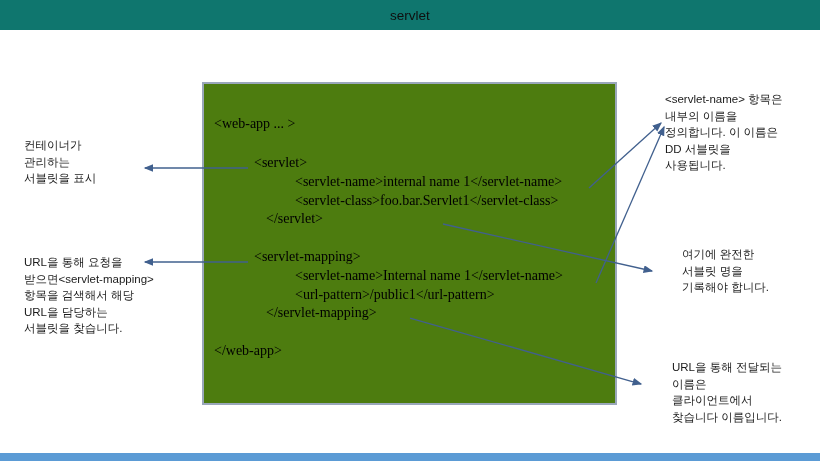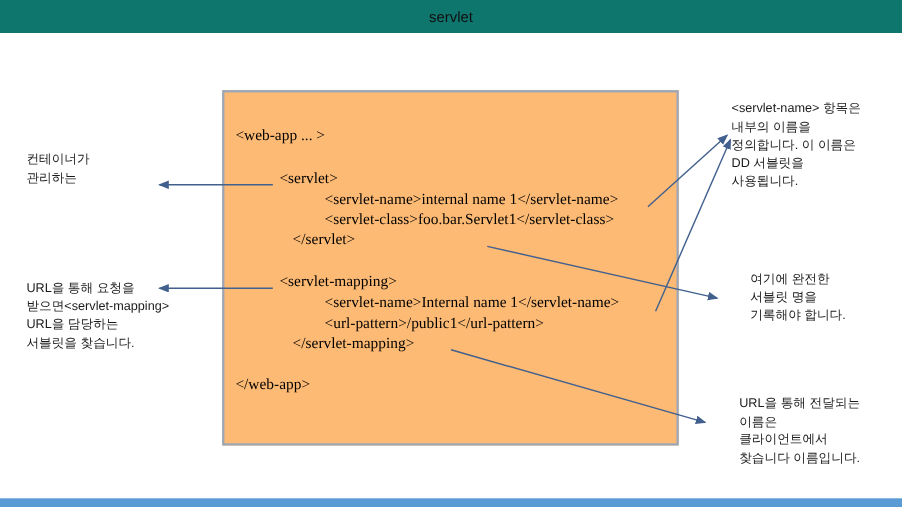--- a/index.html
+++ b/index.html
@@ -13,21 +13,21 @@
     background:#0f766e;
     display:flex; align-items:center; justify-content:center;
   }
   .titlebar .title { font-size:13.5px; color:#0f0f0f; }
   .bottombar {
     position:absolute; left:0; bottom:0; width:820px; height:8px;
     background:#5b9bd5;
   }
   .codebox {
     position:absolute; left:202px; top:82px; width:415px; height:323px;
-    background:#fdba74; border:2px solid #9aa7ba; box-sizing:border-box;
+    background:#4d7c0f; border:2px solid #9aa7ba; box-sizing:border-box;
   }
   .code-line {
     position:absolute; white-space:pre; color:#000;
     font-family:"Liberation Serif", serif; font-size:14px; line-height:19px;
   }
   .l0 { left:10px;  top:30px;  }
   .l1 { left:50px;  top:69px;  }
   .l2 { left:91px;  top:88px;  }
   .l3 { left:91px;  top:107px; }
   .l4 { left:62px;  top:125px;text-align:right; }
@@ -66,24 +66,26 @@
   <div class="code-line l5">&lt;servlet-mapping&gt;</div>
   <div class="code-line l6">&lt;servlet-name&gt;Internal name 1&lt;/servlet-name&gt;</div>
   <div class="code-line l7">&lt;url-pattern&gt;/public1&lt;/url-pattern&gt;</div>
   <div class="code-line l8">&lt;/servlet-mapping&gt;</div>
   <div class="code-line l9">&lt;/web-app&gt;</div>
 </div>
 
 <div class="ann ann-left-top">
     <div>컨테이너가</div>
     <div>관리하는</div>
+    <div>서블릿을 표시</div>
   </div>
 <div class="ann ann-left-bottom">
     <div>URL을 통해 요청을</div>
     <div>받으면&lt;servlet-mapping&gt;</div>
+    <div>항목을 검색해서 해당</div>
     <div>URL을 담당하는</div>
     <div>서블릿을 찾습니다.</div>
   </div>
 <div class="ann ann-right-top">
     <div>&lt;servlet-name&gt; 항목은</div>
     <div>내부의 이름을</div>
     <div>정의합니다. 이 이름은</div>
     <div>DD 서블릿을</div>
     <div>사용됩니다.</div>
   </div>

